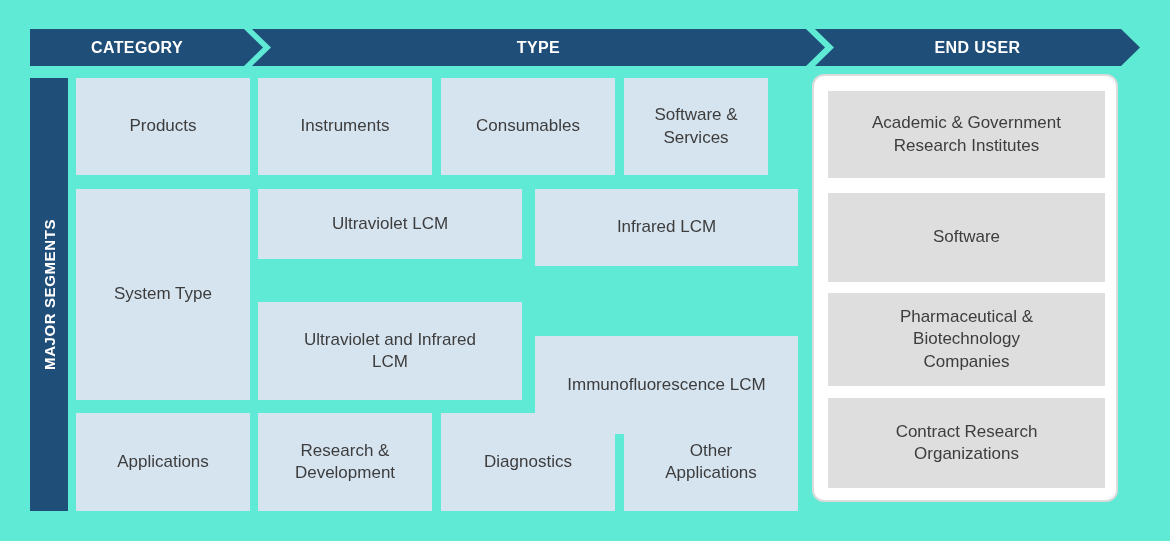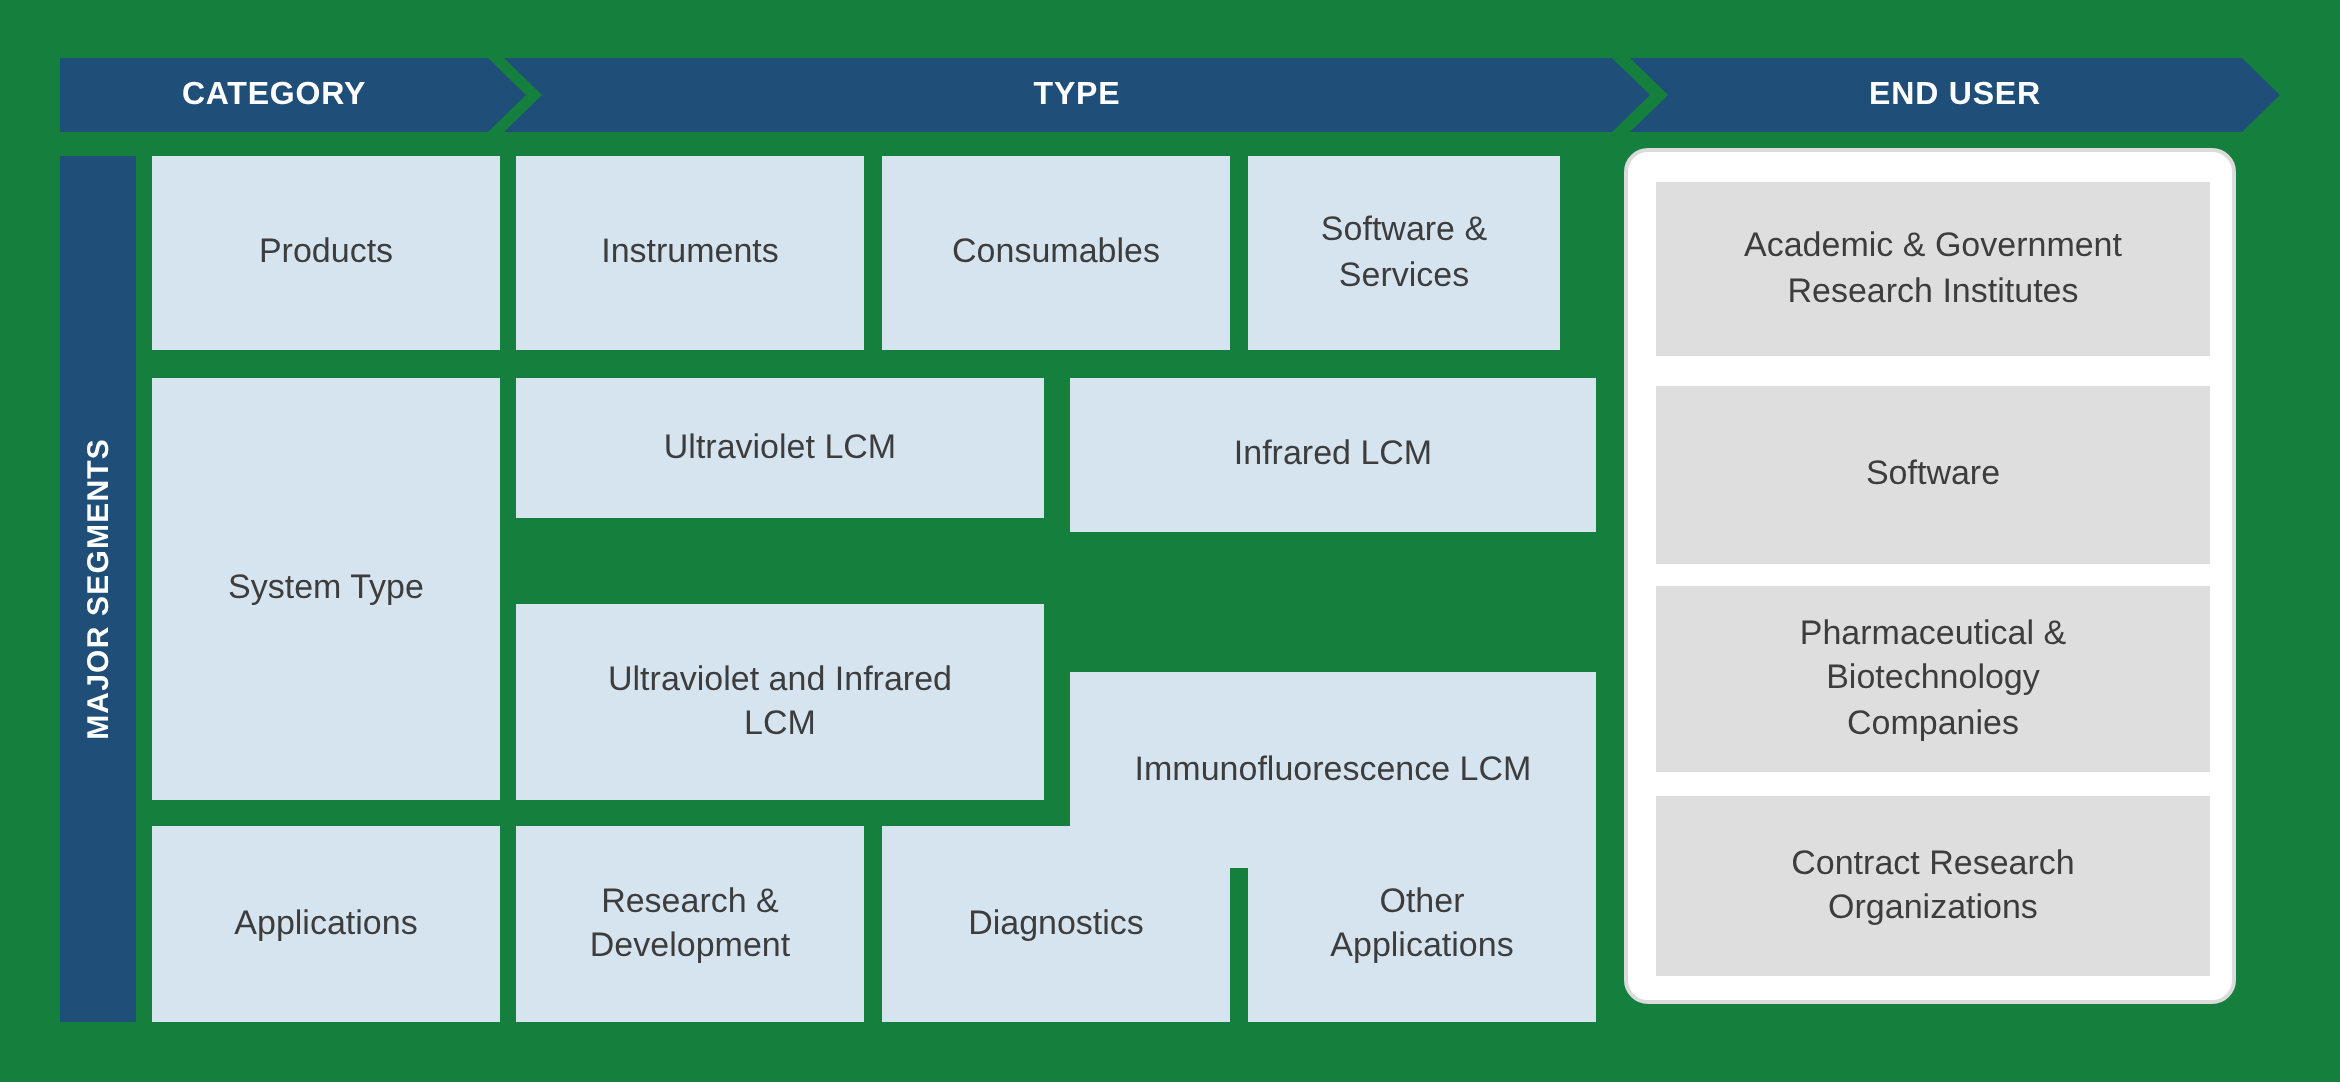--- a/index.html
+++ b/index.html
@@ -1,20 +1,20 @@
 <!DOCTYPE html>
 <html><head>
 <meta charset="utf-8">
 <style>
   html, body { margin: 0; padding: 0; background: #ffffff; }
   .canvas {
     position: relative;
     width: 1170px;
     height: 541px;
-    background: #15803d;
+    background: #5eead4;
     font-family: "Liberation Sans", "DejaVu Sans", sans-serif;
     overflow: hidden;
   }
 
   
   .banner {
     position: absolute;
     top: 29px;
     height: 37px;
     background: #1F4E79;
@@ -78,21 +78,21 @@
   .mw210 { max-width: 210px; display: inline-block; }
 
   
   .c-products     { left: 76px;  top: 78px;  width: 174px; height: 97px; text-align: right;  }
   .c-systemtype   { left: 76px;  top: 189px; width: 174px; height: 211px; justify-content: center; }
   .c-applications { left: 76px;  top: 413px; width: 174px; height: 98px;  }
 
   
   .t-instruments  { left: 258px; top: 78px;  width: 174px; height: 97px; }
   .t-consumables  { left: 441px; top: 78px;  width: 174px; height: 97px; }
-  .t-software     { left: 624px; top: 78px;  width: 156px; height: 97px; }
+  .t-software     { left: 624px; top: 78px;  width: 144px; height: 97px; }
 
   
   .t-uv           { left: 258px; top: 189px; width: 264px; height: 70px; }
   .t-ir           { left: 535px; top: 189px; width: 263px; height: 77px; }
   .t-uvir         { left: 258px; top: 302px; width: 264px; height: 98px; }
   .t-immuno       { left: 535px; top: 302px; width: 263px; height: 98px; margin-top: 34px; }
 
   
   .t-rnd          { left: 258px; top: 413px; width: 174px; height: 98px; }
   .t-diagnostics  { left: 441px; top: 413px; width: 174px; height: 98px; }

